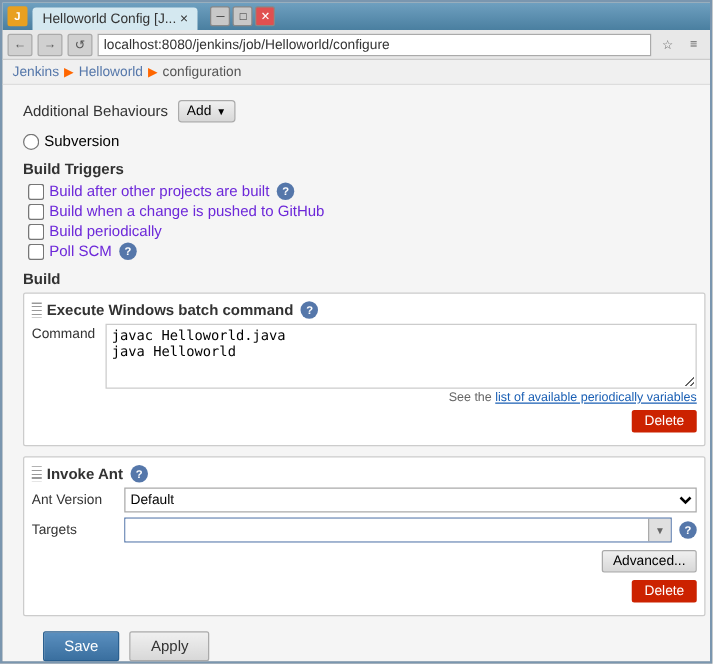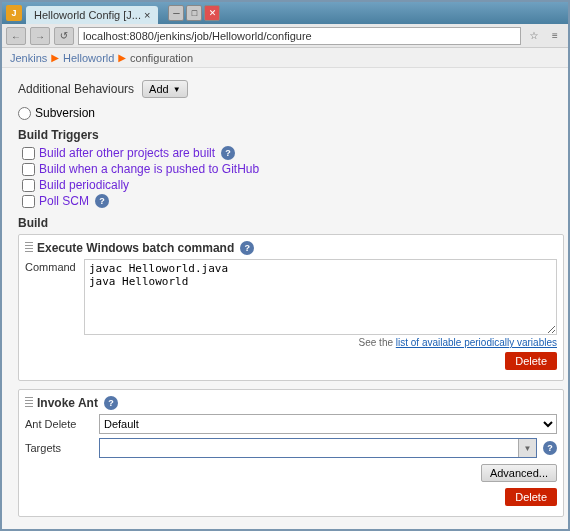--- a/index.html
+++ b/index.html
@@ -247,21 +247,21 @@
       margin-bottom: 2px;
     }
     .command-label {
       font-size: 11px;
       color: #333;
       min-width: 55px;
       padding-top: 2px;
     }
     .command-textarea {
       flex: 1;
-      height: 76px;
+      height: 52px;
       border: 1px solid #ccc;
       font-family: monospace;
       font-size: 11px;
       padding: 2px 4px;
       background: white;
       resize: vertical;
     }
     .env-vars-link {
       font-size: 10px;
       color: #666;
@@ -484,21 +484,21 @@
           </div>
         </div>
 
         <div class="ant-block">
           <div class="command-block-header">
             <div class="drag-handle"></div>
             <span class="command-block-title">Invoke Ant</span>
             <div class="help-icon">?</div>
           </div>
           <div class="form-row">
-            <span class="form-label">Ant Delete</span>
+            <span class="form-label">Ant Version</span>
             <select class="form-select">
               <option>Default</option>
             </select>
           </div>
           <div class="form-row">
             <span class="form-label">Targets</span>
             <div class="form-input-with-btn">
               <input class="form-input" type="text" style="">
               <div class="form-input-arrow">▼</div>
             </div>

